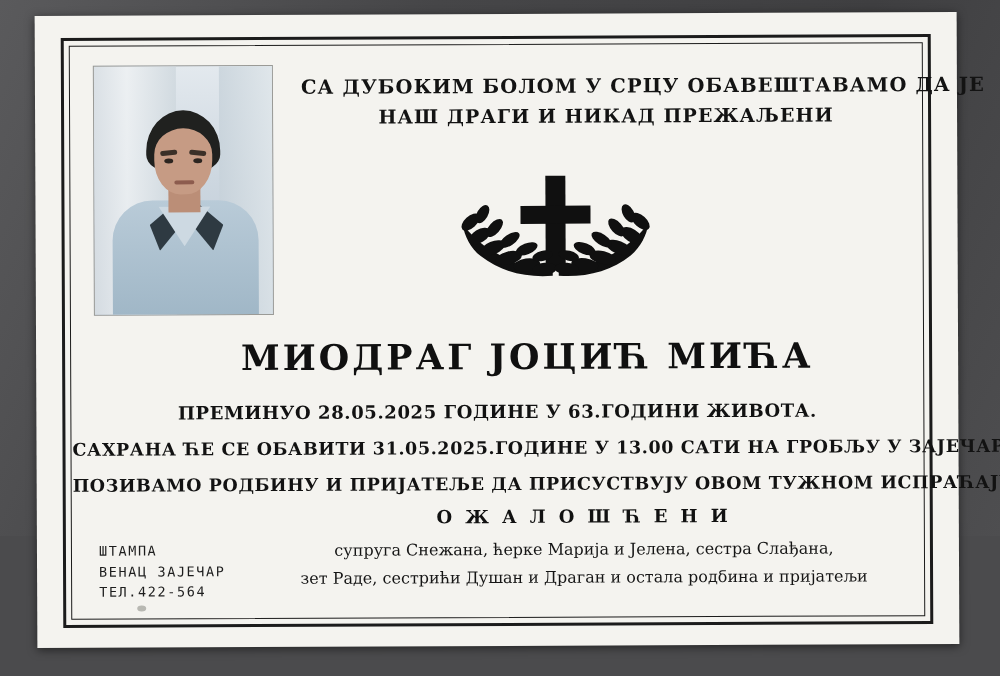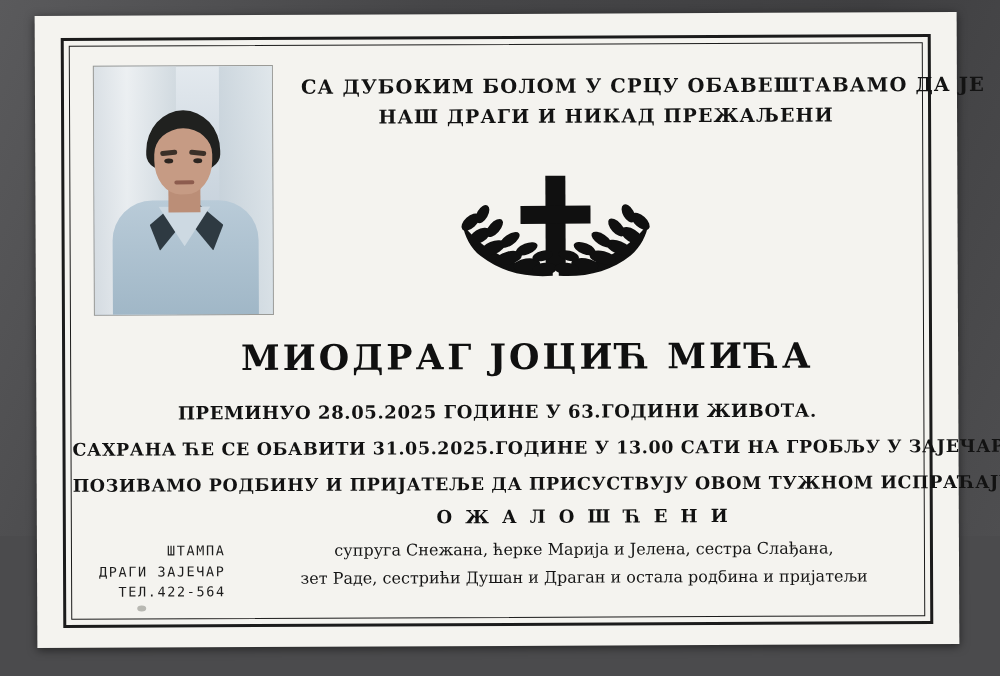--- a/index.html
+++ b/index.html
@@ -262,21 +262,21 @@
   
   .printer {
     position: absolute;
     left: 26px;
     bottom: 16px;
     font-family: "DejaVu Sans Mono", monospace;
     font-size: 13.5px;
     letter-spacing: 1.6px;
     color: #1d1d1d;
     line-height: 1.5;
-    text-align: right;
+    text-align: left;
   }
 
   
   .smudge {
     position: absolute;
     left: 64px;
     bottom: 6px;
     width: 9px; height: 6px;
     background: #9e9e99;
     border-radius: 50%;
@@ -367,21 +367,21 @@
       </div>
 
       <div class="mourners">
         <div class="mourners-title">О Ж А Л О Ш Ћ Е Н И</div>
         <div class="mourners-line">супруга Снежана, ћерке Марија и Јелена, сестра Слађана,</div>
         <div class="mourners-line">зет Раде, сестрићи Душан и Драган и остала родбина и пријатељи</div>
       </div>
 
       <div class="printer">
         <div>ШТАМПА</div>
-        <div>ДРАГИ ЗАЈЕЧАР</div>
+        <div>ВЕНАЦ ЗАЈЕЧАР</div>
         <div>ТЕЛ.422-564</div>
       </div>
 
       <div class="smudge"></div>
 
     </div>
   </div>
 </div>
 
 </body></html>

